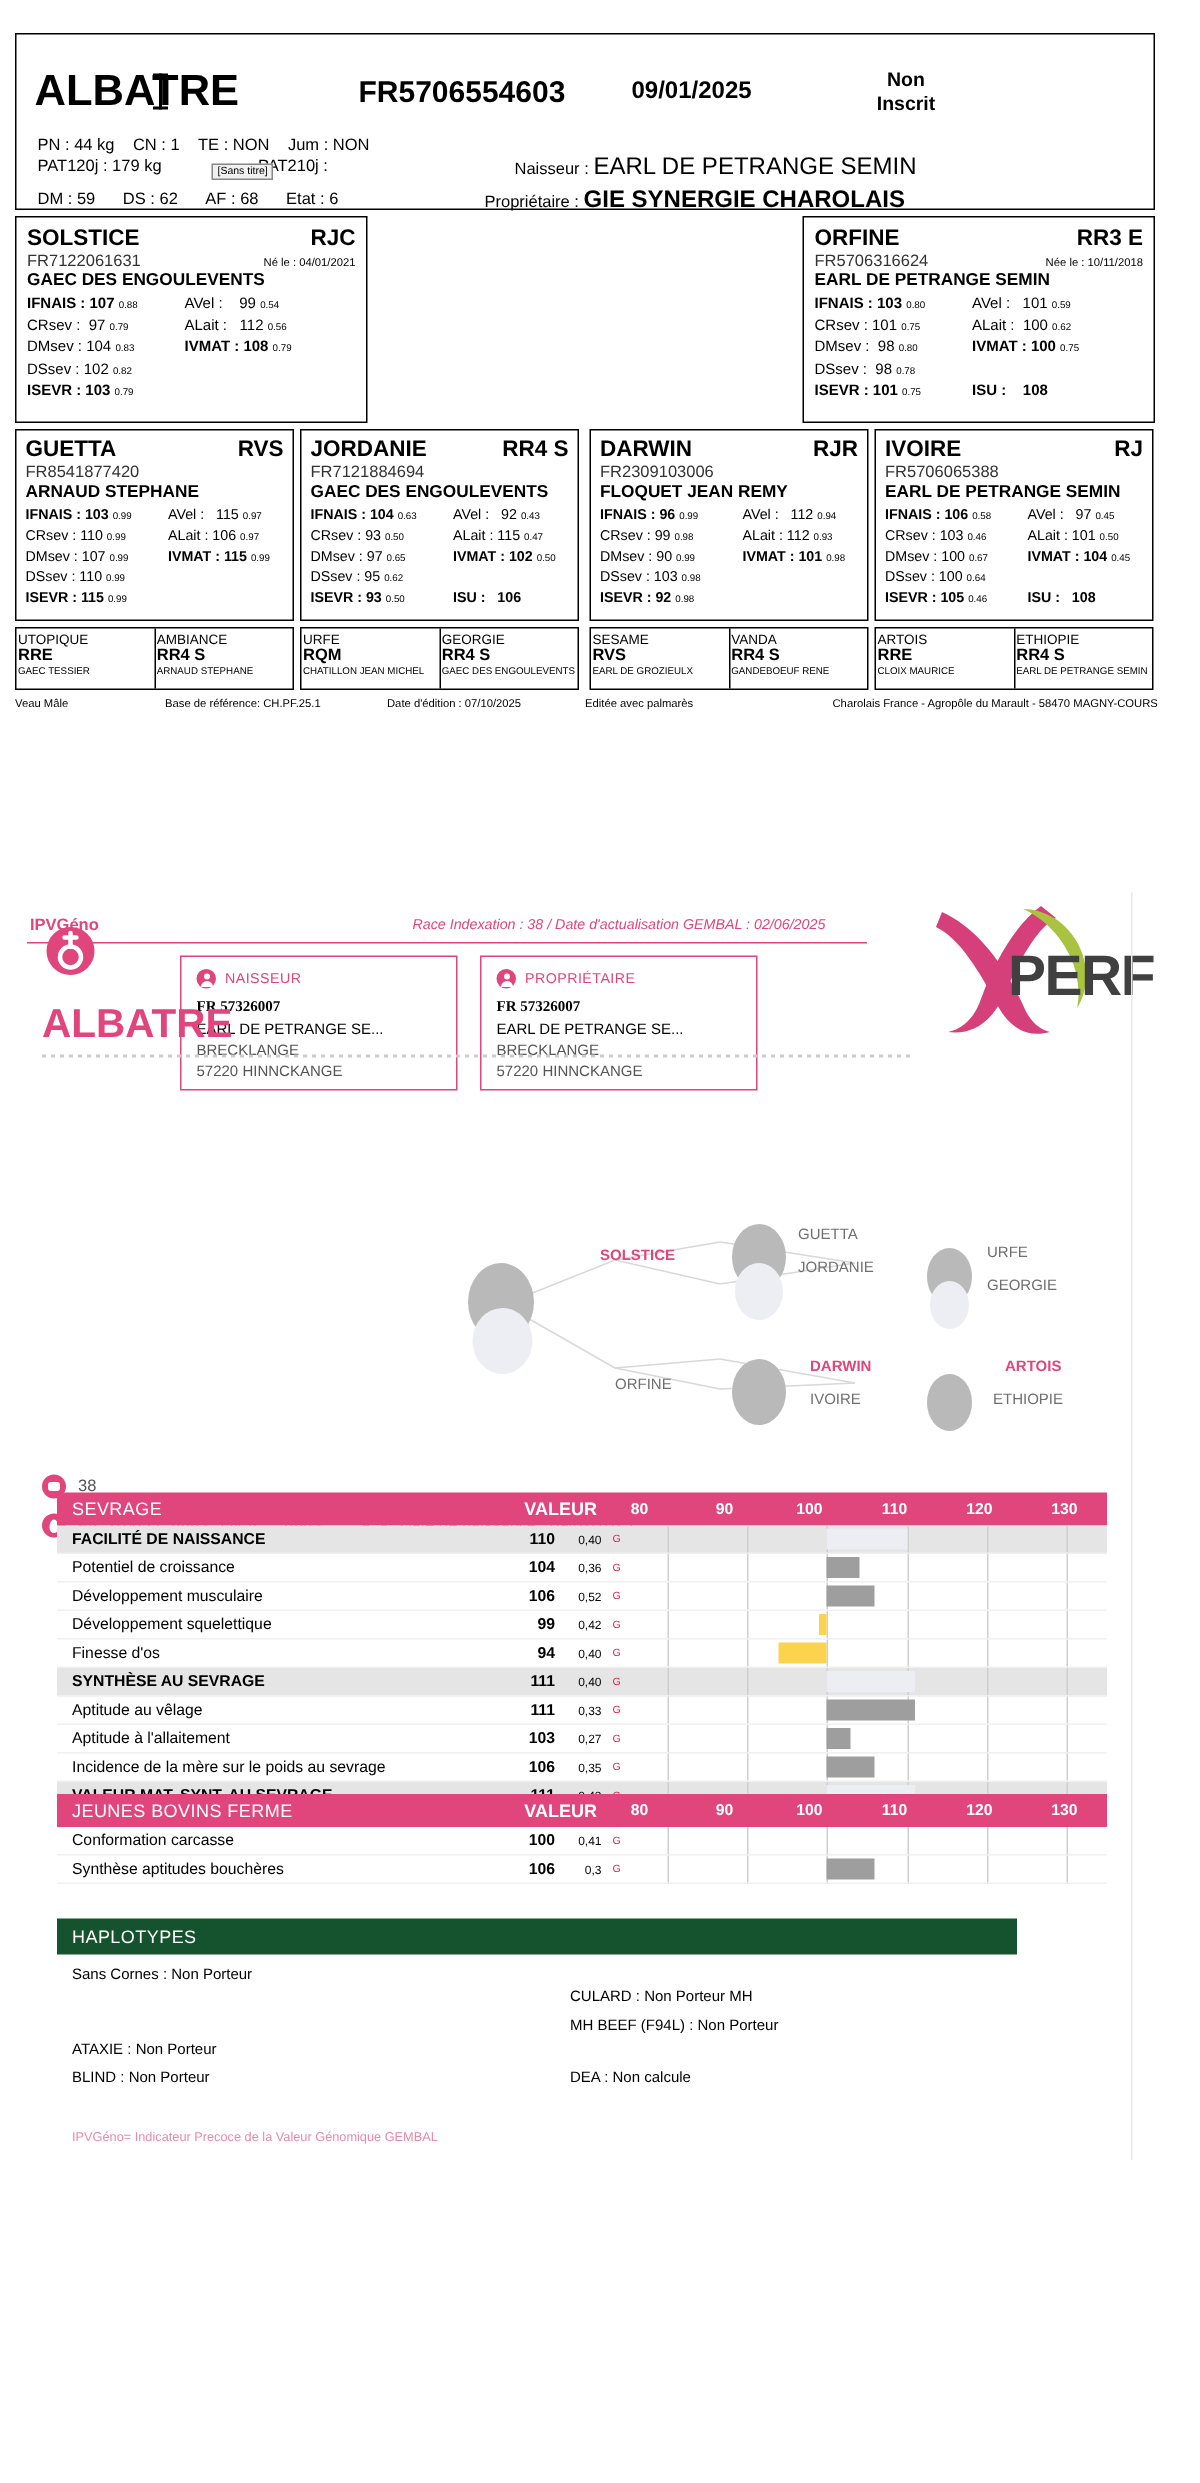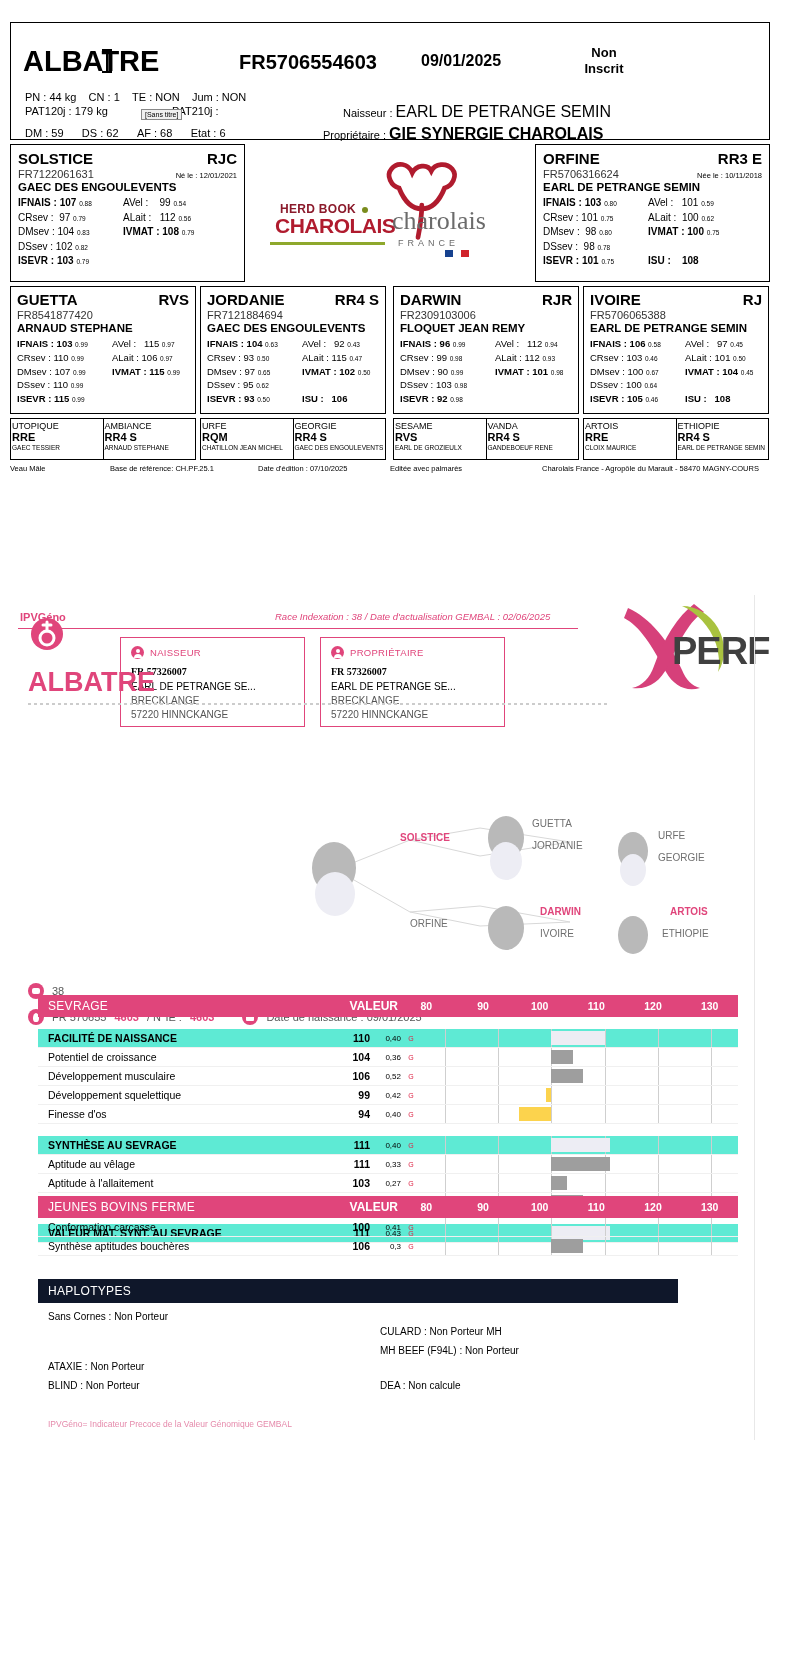--- a/index.html
+++ b/index.html
@@ -123,35 +123,35 @@
 
   
   .tbl { position:absolute; left:28px; width:700px; }
   .thead { display:flex; height:22px; background:#e0457b; color:#fff; align-items:center; }
   .th-title { width:280px; padding-left:10px; font-size:12px; letter-spacing:.3px; }
   .th-val { width:80px; text-align:right; font-size:12px; font-weight:bold; }
   .th-scale { flex:1; position:relative; }
   .th-tick { position:absolute; top:50%; transform:translate(-50%,-50%); font-size:10.5px; font-weight:bold; }
 
   .trow { display:flex; height:19px; align-items:center; position:relative; border-bottom:1px solid #f0f0f0; }
-  .trow.hl { background:#5eead4;margin-top:12px; }
+  .trow.hl { background:#e5e5e5; }
   .trow.hl .r-label { font-weight:bold; }
   .r-label { width:280px; padding-left:10px; font-size:10.5px; }
   .r-val { width:52px; text-align:right; font-size:10.5px; font-weight:bold; }
   .r-cd { width:34px; text-align:right; font-size:8px; padding-right:3px;}
   .r-g { width:14px; text-align:center; font-size:7px; color:#d24; }
   .r-chart { flex:1; position:relative; height:100%; }
   .grid-l { position:absolute; top:0; bottom:0; width:1px; background:#cfcfcf; }
   .bar { position:absolute; top:2px; bottom:2px; }
   .bar.grey { background:#9e9e9e; }
   .bar.pale { background:#ededf4; }
   .bar.yellow { background:#fcd34d; }
 
   
-  .haplo-hd { position:absolute; left:28px; width:640px; height:24px; background:#0f172a; color:#fff;
+  .haplo-hd { position:absolute; left:28px; width:640px; height:24px; background:#14532d; color:#fff;
               font-size:12px; display:flex; align-items:center; padding-left:10px; letter-spacing:.3px; }
   .haplo-t { position:absolute; font-size:10px; }
   .ipv-foot { position:absolute; left:38px; font-size:8.5px; color:#e58aab; }
 </style>
 </head>
 <body>
 
 <div class="cert">
 
   <div class="box hdr">
@@ -198,21 +198,21 @@
   </div>
 
   <div class="row-parents">
     <div class="pbox left">
       <div class="pname">
         <span>SOLSTICE</span>
         <span class="rr">RJC</span>
       </div>
       <div class="pnum">
         <span>FR7122061631</span>
-        <span class="born">Né le : 12/01/2021</span>
+        <span class="born">Né le : 04/01/2021</span>
       </div>
       <div class="powner">GAEC DES ENGOULEVENTS</div>
       <div class="idx">
         <div class="c"><span class="lab" style="font-weight:bold">IFNAIS :</span>
           <span class="vb">107</span>
           <span class="rel">0.88</span></div>
         <div class="c"><span class="lab">AVel :</span>
           &nbsp;&nbsp;&nbsp;<span class="v">99</span>
           <span class="rel">0.54</span></div>
 
@@ -235,38 +235,20 @@
           <span class="rel">0.82</span></div>
         <div class="c"></div>
 
         <div class="c"><span class="lab" style="font-weight:bold">ISEVR :</span>
           <span class="vb">103</span>
           <span class="rel">0.79</span></div>
         <div class="c"></div>
       </div>
     </div>
 
-    <div class="logo-wrap">
-      <svg class="bull" viewBox="0 0 100 100">
-        <path d="M12,20 C18,12 30,14 34,24 C38,16 50,14 54,22 C58,14 70,13 76,20
-                 C82,27 76,38 68,40 C62,55 54,62 44,62 C34,62 26,55 20,40 C12,38 6,27 12,20 Z" fill="none" stroke="#b01b2e" stroke-width="5" stroke-linecap="round"></path>
-        <path d="M44,58 C44,70 42,82 40,92" fill="none" stroke="#b01b2e" stroke-width="5" stroke-linecap="round"></path>
-      </svg>
-      <div class="hb-text">HERD BOOK</div>
-      <div class="hb-char">CHAROLAIS</div>
-      <div class="hb-dot"></div>
-      <div class="hb-sep"></div>
-      <div class="char-word">charolais</div>
-      <div class="char-sub">FRANCE</div>
-      <div class="flag">
-          <i class="b"></i>
-          <i class="w"></i>
-          <i class="r"></i>
-        </div>
-    </div>
 
     <div class="pbox right">
       <div class="pname">
         <span>ORFINE</span>
         <span class="rr">RR3 E</span>
       </div>
       <div class="pnum">
         <span>FR5706316624</span>
         <span class="born">Née le : 10/11/2018</span>
       </div>
@@ -439,21 +421,21 @@
           <div class="ggown">EARL DE PETRANGE SEMIN</div>
         </div>
       </div>
     </div>
 
   <div class="footline">
     <span style="left:0">Veau Mâle</span>
     <span style="left:100px">Base de référence: CH.PF.25.1</span>
     <span style="left:248px">Date d'édition : 07/10/2025</span>
     <span style="left:380px">Editée avec palmarès</span>
-    <span style="left:532px">Charolais France - Agropôle du Marault - 58470 MAGNY-COURS</span>
+    <span style="left:545px">Charolais France - Agropôle du Marault - 58470 MAGNY-COURS</span>
   </div>
 </div>
 
 <div class="sheet">
 
   <div class="ipv">IPVGéno</div>
   <div class="ipv-rule"></div>
   <div class="ipv-note">Race Indexation : 38 / Date d'actualisation GEMBAL : 02/06/2025</div>
 
   <div class="xperf">

